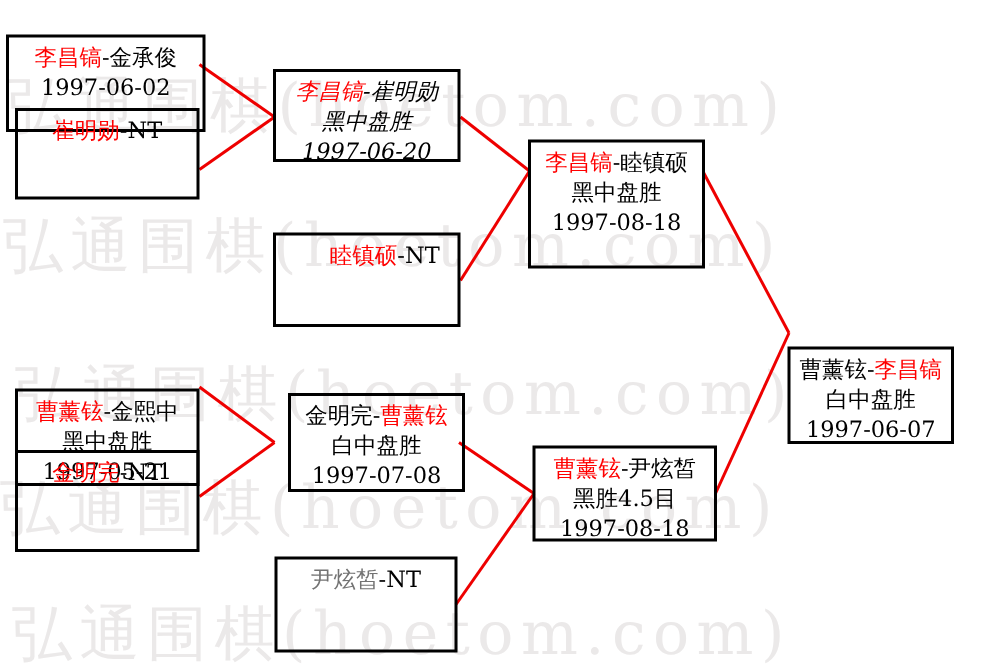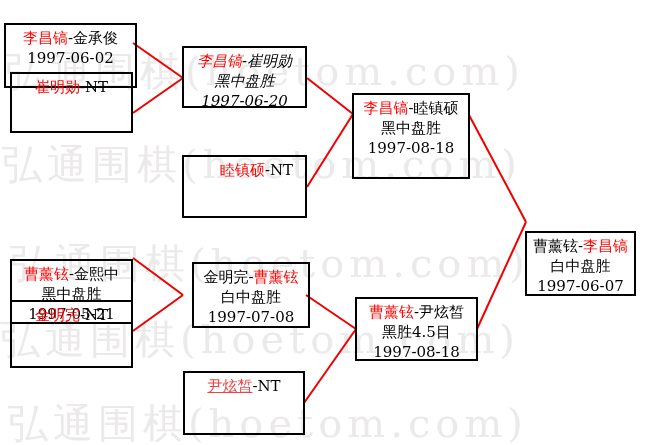--- a/index.html
+++ b/index.html
@@ -88,21 +88,21 @@
   </div>
   <div class="box" id="b6">
     <div class="title"><span></span><span class="red" style="color: rgb(255, 0, 0); padding-left: 24px;">睦镇硕</span><span>-NT</span></div>
   </div>
   <div class="box" id="b7">
     <div class="title"><span>金明完-</span><span class="red" style="color: rgb(255, 0, 0);">曹薰铉</span><span></span></div>
     <div class="result">白中盘胜</div>
     <div class="date">1997-07-08</div>
   </div>
   <div class="box" id="b8">
-    <div class="title"><span></span><span class="red" style="color: #ef4444; text-decoration: underline;">尹炫皙</span><span>-NT</span></div>
+    <div class="title"><span></span><span class="red" style="color: #737373;">尹炫皙</span><span>-NT</span></div>
   </div>
 
   <div class="box" id="b9">
     <div class="title"><span></span><span class="red" style="color: rgb(255, 0, 0);">李昌镐</span><span>-睦镇硕</span></div>
     <div class="result">黑中盘胜</div>
     <div class="date">1997-08-18</div>
   </div>
   <div class="box" id="b10">
     <div class="title"><span></span><span class="red" style="color: rgb(255, 0, 0);">曹薰铉</span><span>-尹炫皙</span></div>
     <div class="result">黑胜4.5目</div>

